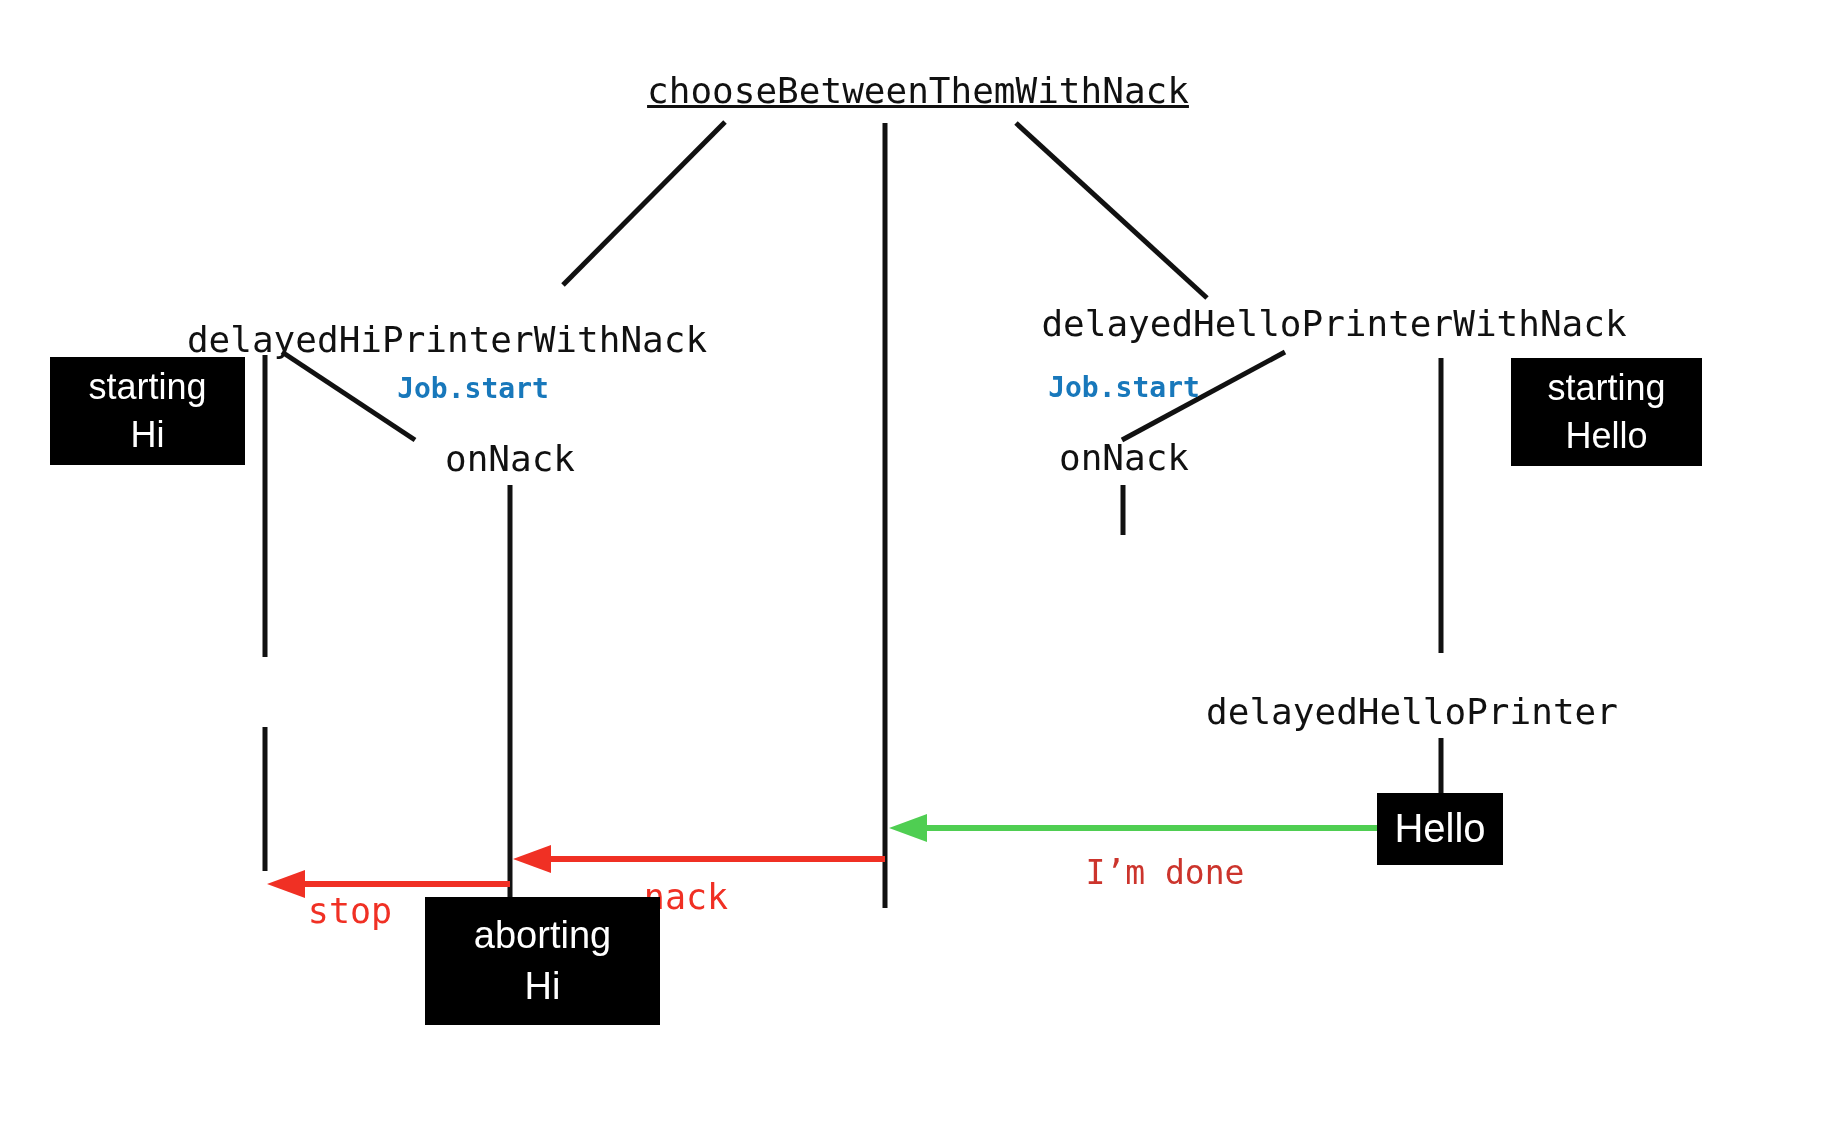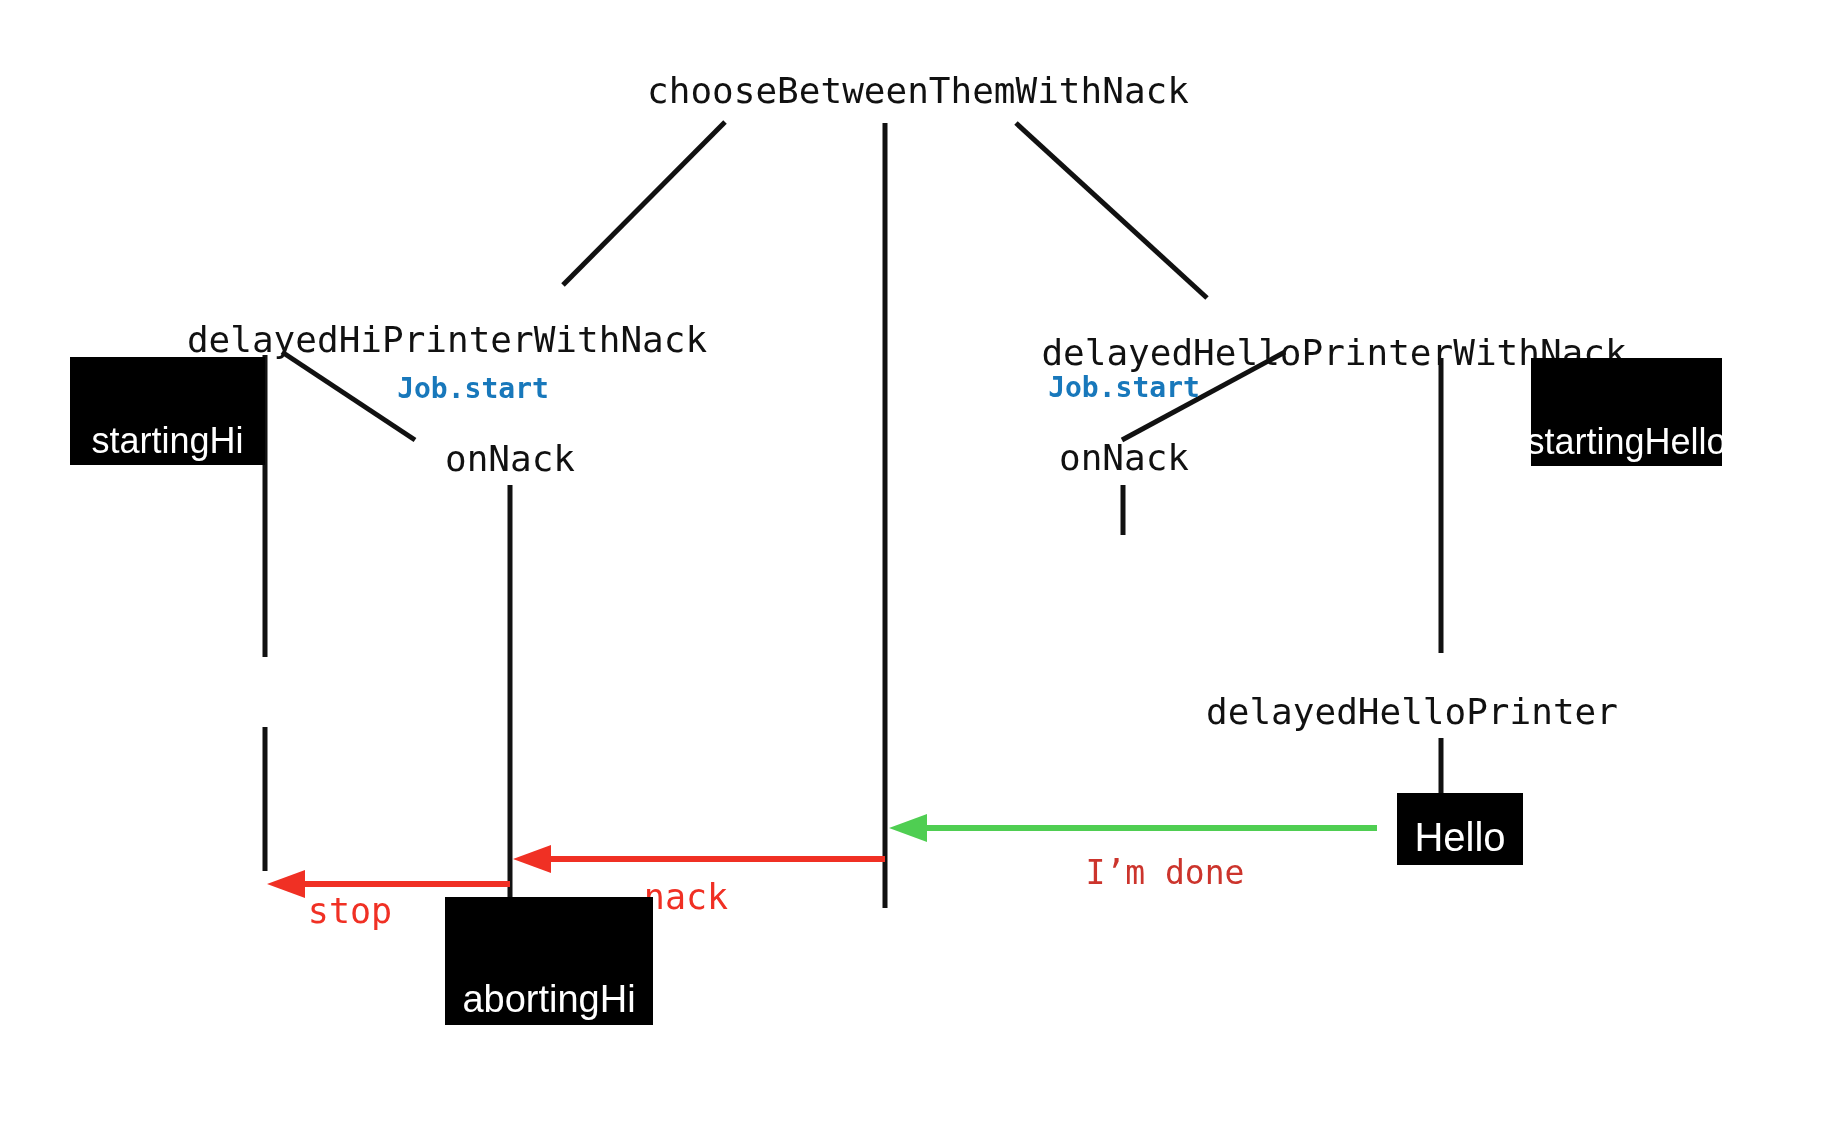--- a/index.html
+++ b/index.html
@@ -13,27 +13,27 @@
     white-space:pre;color:#111;font-size:36px;line-height:1;
   }
   .lbl.small{font-size:35px;}
   .lbl.job{
     font-size:28px;font-weight:bold;color:var(--c-blue,#1878bb);margin-left:20px;
   }
   .lbl.red{color:var(--c-red,#f03024);}
   .lbl.done{color:var(--c-done-red,#cc342c);font-size:33px;}
   .box{
     position:absolute;background:var(--c-box-bg,#000);color:var(--c-box-text,#fff);
-    display:flex;flex-direction:row;align-items:flex-end;justify-content:center;
-    font-family:"Liberation Sans",sans-serif;text-align:center;margin-left:20px;
+    display:flex;flex-direction:column;align-items:center;justify-content:center;
+    font-family:"Liberation Sans",sans-serif;text-align:center;
   }
   .box .bl{display:block;line-height:1.34;}
   .box.start{width:195px;height:108px;font-size:36px;}
   .box.hello{width:126px;height:72px;font-size:40px;}
-  .box.abort{width:208px;height:128px;font-size:38px;}
+  .box.abort{width:235px;height:128px;font-size:38px;}
 </style>
 </head>
 <body>
 
 <div id="stage">
 
   <svg id="wires" viewBox="0 0 1826 1126">
 
     <line x1="725" y1="122" x2="563" y2="285" stroke="var(--c-line)" stroke-width="5"></line>
     <line x1="1016" y1="123" x2="1207" y2="298" stroke="var(--c-line)" stroke-width="5"></line>
@@ -63,27 +63,27 @@
       <line x1="885" y1="859" x2="547" y2="859" stroke="var(--c-red)" stroke-width="6"></line>
       <polygon points="513,859 551,845 551,873" fill="var(--c-red)"></polygon>
     </g>
 
     <g>
       <line x1="510" y1="884" x2="301" y2="884" stroke="var(--c-red)" stroke-width="6"></line>
       <polygon points="267,884 305,870 305,898" fill="var(--c-red)"></polygon>
     </g>
   </svg>
 
-  <div class="lbl" style="left:918px;top:91px;">chooseBetweenThemWithNack</div>
+  <div class="lbl" style="left:918px;top:91px;text-decoration:underline;">chooseBetweenThemWithNack</div>
 
   <div class="lbl" style="left:447px;top:340px;">delayedHiPrinterWithNack</div>
   <div class="lbl job" style="left:453px;top:389px;">Job.start</div>
   <div class="lbl" style="left:510px;top:459px;">onNack</div>
 
-  <div class="lbl" style="left:1334px;top:324px;margin-top:29px;">delayedHelloPrinterWithNack</div>
+  <div class="lbl" style="left:1334px;top:324px;">delayedHelloPrinterWithNack</div>
   <div class="lbl job" style="left:1104px;top:388px;">Job.start</div>
   <div class="lbl" style="left:1124px;top:458px;">onNack</div>
   <div class="lbl" style="left:1412px;top:712px;">delayedHelloPrinter</div>
 
   <div class="lbl done" style="left:1165px;top:872px;">I’m done</div>
   <div class="lbl red small" style="left:686px;top:897px;">nack</div>
   <div class="lbl red small" style="left:350px;top:911px;">stop</div>
 
   <div class="box start" style="left:50px;top:357px;">
     <span class="bl">starting</span>

